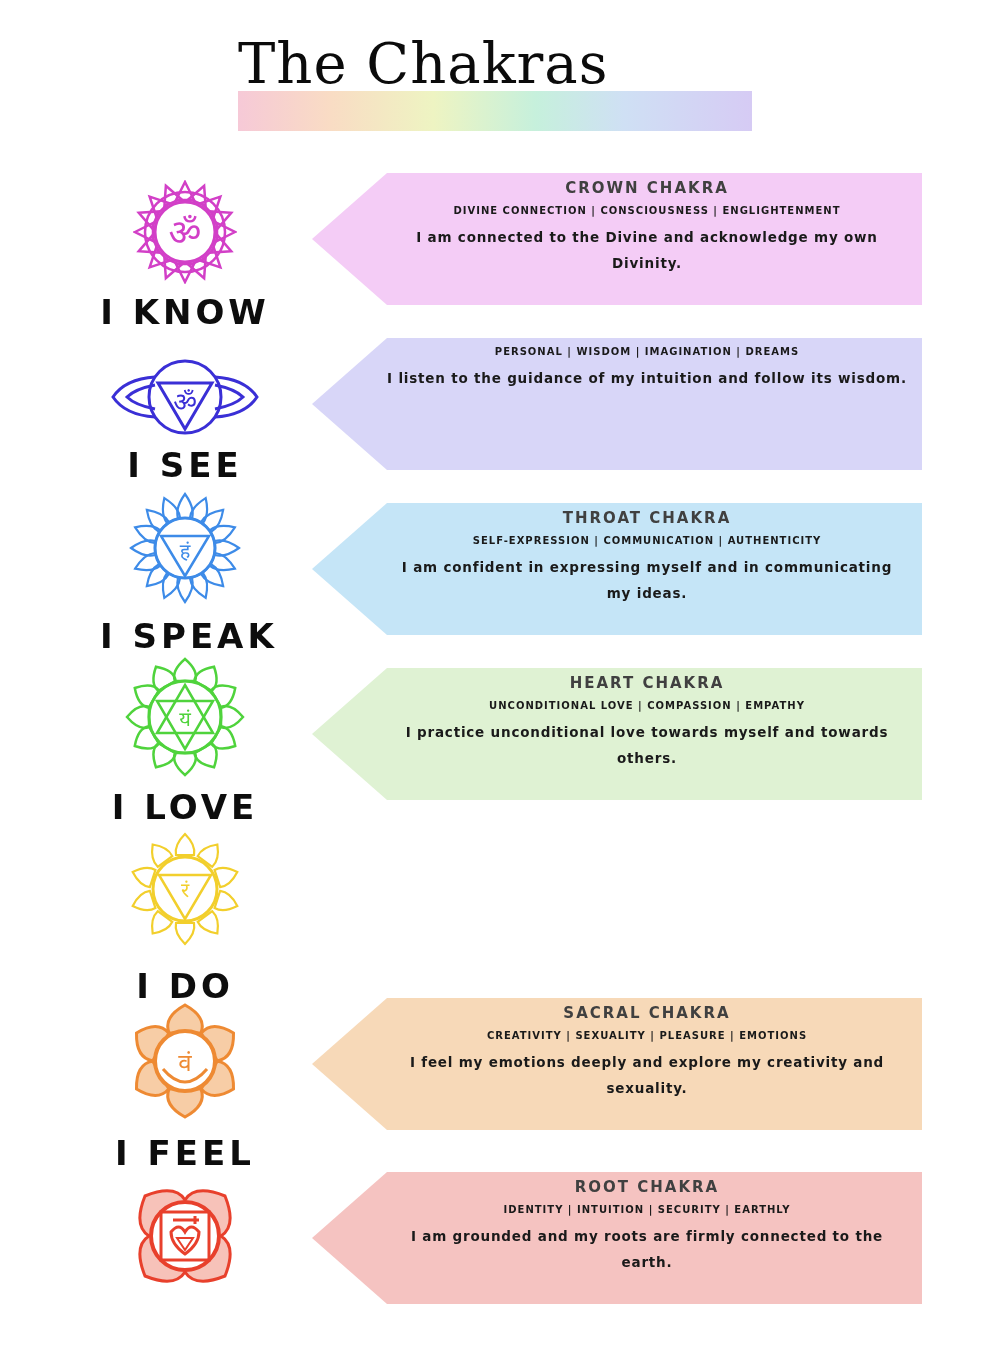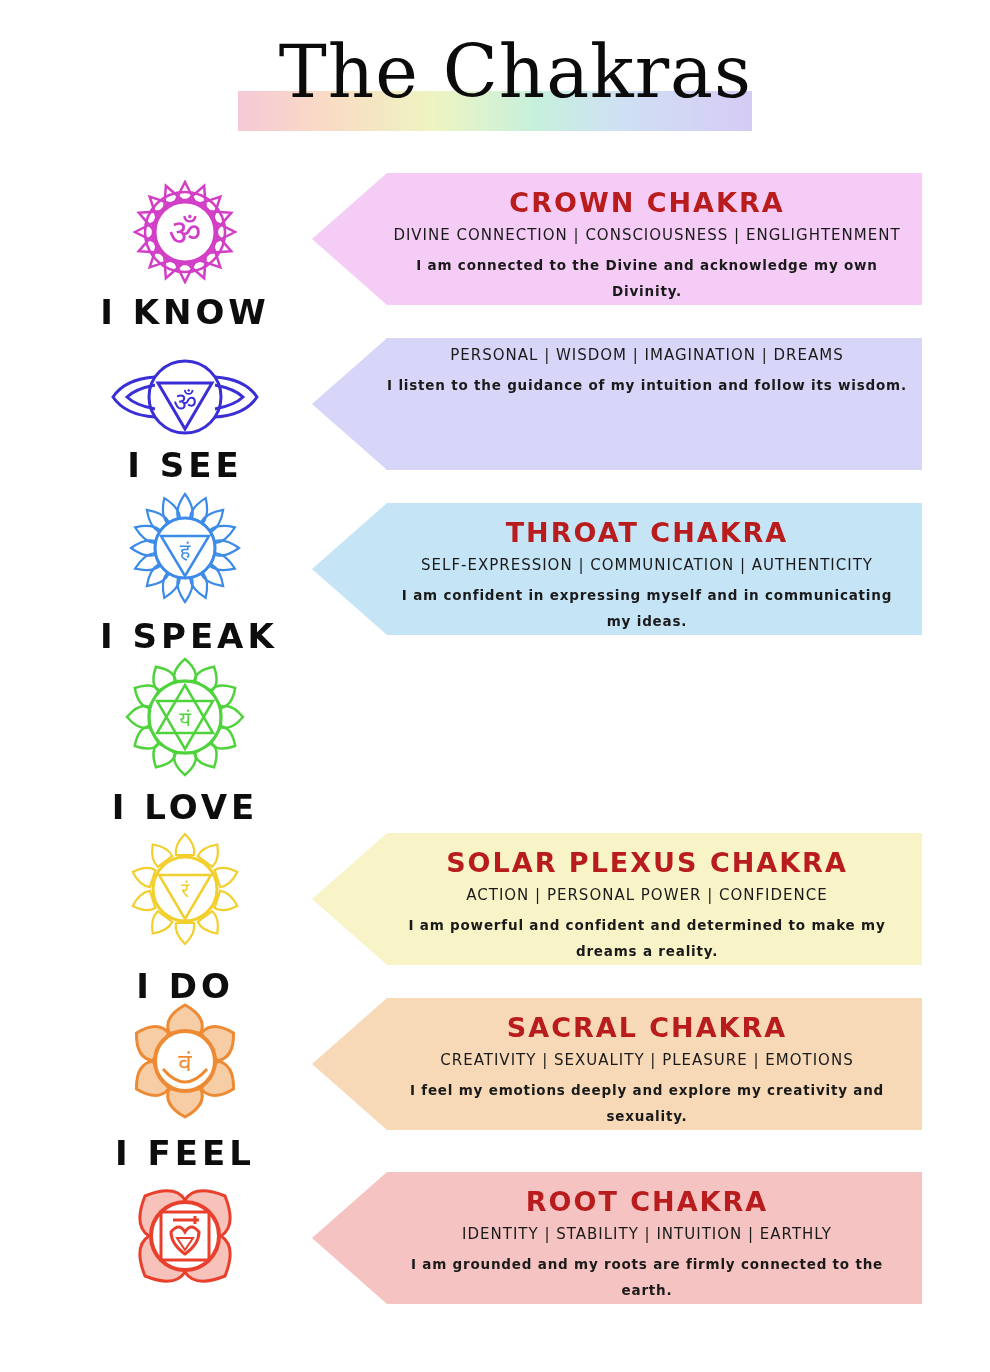--- a/index.html
+++ b/index.html
@@ -5,47 +5,47 @@
     * { box-sizing: border-box; margin: 0; padding: 0; }
     html, body { width: 990px; height: 1372px; background: #ffffff; overflow: hidden; }
     body { position: relative; font-family: "DejaVu Sans", sans-serif; color: #111; }
 
     .title-wrap { position: absolute; left: 238px; top: 40px; width: 514px; height: 92px; }
     .title-band {
       position: absolute; left: 0; top: 51px; width: 514px; height: 40px;
       background: linear-gradient(90deg, #f6c9d7 0%, #f9dcc4 18%, #eef4c2 38%, #c6f0dc 58%, #cfe0f4 75%, #d6cbf4 100%);
     }
     .title-text {
-      position: absolute; left: 0; top: -4px; width: 514px; text-align: right;
-      font-family: "DejaVu Serif", serif; font-size: 72px; font-weight: normal;
+      position: absolute; left: 0; top: -4px; width: 514px; text-align: left;
+      font-family: "DejaVu Serif", serif; font-size: 56px; font-weight: normal;
       letter-spacing: 1px; color: #0b0b0b; line-height: 1;
     }
 
     .row { position: absolute; left: 0; width: 990px; height: 165px; }
     .icon-col { position: absolute; left: 100px; width: 170px; top: 0; height: 165px; }
     .emblem { position: absolute; left: 85px; transform: translateX(-50%); }
     .affirm {
       position: absolute; left: 0; width: 170px; text-align: center;
       font-family: "DejaVu Sans", sans-serif; font-weight: bold; font-size: 34px;
       letter-spacing: 4px; color: #0d0d0d; white-space: nowrap;
     }
 
     .banner {
       position: absolute; left: 312px; width: 610px; height: 132px;
       clip-path: polygon(0 50%, 75px 0, 100% 0, 100% 100%, 75px 100%);
     }
     .banner-content {
       position: absolute; left: 60px; right: 0; top: 0; bottom: 0; text-align: center;
     }
     .b-title {
-      font-family: "DejaVu Sans", sans-serif; font-weight: bold; font-size: 27px;
-      letter-spacing: 2px; color: #b91c1c; margin-top: 14px; white-space: nowrap;
+      font-family: "DejaVu Sans", sans-serif; font-weight: bold; font-size: 15px;
+      letter-spacing: 2px; color: #404040; margin-top: 6px; white-space: nowrap;
     }
     .b-keys {
-      font-family: "DejaVu Sans", sans-serif; font-weight: normal; font-size: 15px;
+      font-family: "DejaVu Sans", sans-serif; font-weight: bold; font-size: 10px;
       letter-spacing: 1px; color: #1a1a1a; margin-top: 8px; white-space: nowrap;
     }
     .b-text {
       font-family: "DejaVu Sans", sans-serif; font-weight: bold; font-size: 13.5px;
       letter-spacing: 0.8px; color: #1a1a1a; margin: 8px auto 0; line-height: 26px; width: 520px;
     }
   </style>
 </head>
 <body>
 
@@ -172,20 +172,27 @@
         <use href="#petalH" transform="rotate(300)"></use>
           <use href="#petalH" transform="rotate(330)"></use>
         <circle r="36" stroke-width="3"></circle>
         <path d="M0,-32 L28,16 L-28,16 Z"></path>
         <path d="M0,32 L28,-16 L-28,-16 Z"></path>
       </g>
       <text x="0" y="9" text-anchor="middle" font-size="20" fill="#4fd33c" font-family="DejaVu Sans, sans-serif">यं</text>
     </svg>
     <div class="affirm" style="top:122px;">I LOVE</div>
   </div>
+  <div class="banner" style="top:3px; background:#dff2d3;">
+    <div class="banner-content">
+      <div class="b-title">HEART CHAKRA</div>
+      <div class="b-keys">UNCONDITIONAL LOVE | COMPASSION | EMPATHY</div>
+      <div class="b-text">I practice unconditional love towards myself and towards others.</div>
+    </div>
+  </div>
 </div>
 
 <div class="row" style="top:830px;">
   <div class="icon-col">
     <svg class="emblem" style="top:2px;" width="114" height="114" viewBox="-57 -57 114 114">
       <g fill="none" stroke="#f2cf2c" stroke-width="2.2">
         <g id="petalS">
             <path d="M0,-55 Q11,-44 9,-34 L-9,-34 Q-11,-44 0,-55 Z"></path>
           </g>
         <use href="#petalS" transform="rotate(36)"></use>
@@ -197,27 +204,20 @@
         <use href="#petalS" transform="rotate(252)"></use>
           <use href="#petalS" transform="rotate(288)"></use>
           <use href="#petalS" transform="rotate(324)"></use>
         <circle r="32" stroke-width="3"></circle>
         <path d="M-26,-14 L26,-14 L0,30 Z" stroke-width="2.5"></path>
       </g>
       <text x="0" y="8" text-anchor="middle" font-size="20" fill="#f2cf2c" font-family="DejaVu Sans, sans-serif">रं</text>
     </svg>
     <div class="affirm" style="top:136px;">I DO</div>
   </div>
-  <div class="banner" style="top:3px; background:#f8f4c8;">
-    <div class="banner-content">
-      <div class="b-title">SOLAR PLEXUS CHAKRA</div>
-      <div class="b-keys">ACTION | PERSONAL POWER | CONFIDENCE</div>
-      <div class="b-text">I am powerful and confident and determined to make my dreams a reality.</div>
-    </div>
-  </div>
 </div>
 
 <div class="row" style="top:995px;">
   <div class="icon-col">
     <svg class="emblem" style="top:8px;" width="108" height="116" viewBox="-54 -58 108 116">
       <g fill="#f7cda6" stroke="#ee8a33" stroke-width="3">
         <g id="petalSa">
             <path d="M0,-56 Q22,-44 16,-28 L-16,-28 Q-22,-44 0,-56 Z"></path>
           </g>
         <use href="#petalSa" transform="rotate(60)"></use>
@@ -250,17 +250,17 @@
       <circle r="34" fill="#ffffff" stroke="#e8402c" stroke-width="4"></circle>
       <rect x="-24" y="-24" width="48" height="48" fill="none" stroke="#e8402c" stroke-width="3"></rect>
       <path d="M-12,-16 L14,-16 M10,-20 L10,-12" stroke="#e8402c" stroke-width="3" fill="none"></path>
       <path d="M-14,-4 Q-6,-14 0,-4 Q6,-14 14,-4 Q14,8 0,18 Q-14,8 -14,-4 Z" fill="none" stroke="#e8402c" stroke-width="3"></path>
       <path d="M-8,2 L8,2 L0,14 Z" fill="none" stroke="#e8402c" stroke-width="2"></path>
     </svg>
   </div>
   <div class="banner" style="top:12px; background:#f5c3c1;">
     <div class="banner-content">
       <div class="b-title">ROOT CHAKRA</div>
-      <div class="b-keys">IDENTITY | STABILITY | INTUITION | EARTHLY</div>
+      <div class="b-keys">IDENTITY | INTUITION | SECURITY | EARTHLY</div>
       <div class="b-text">I am grounded and my roots are firmly connected to the earth.</div>
     </div>
   </div>
 </div>
 
 </body></html>

